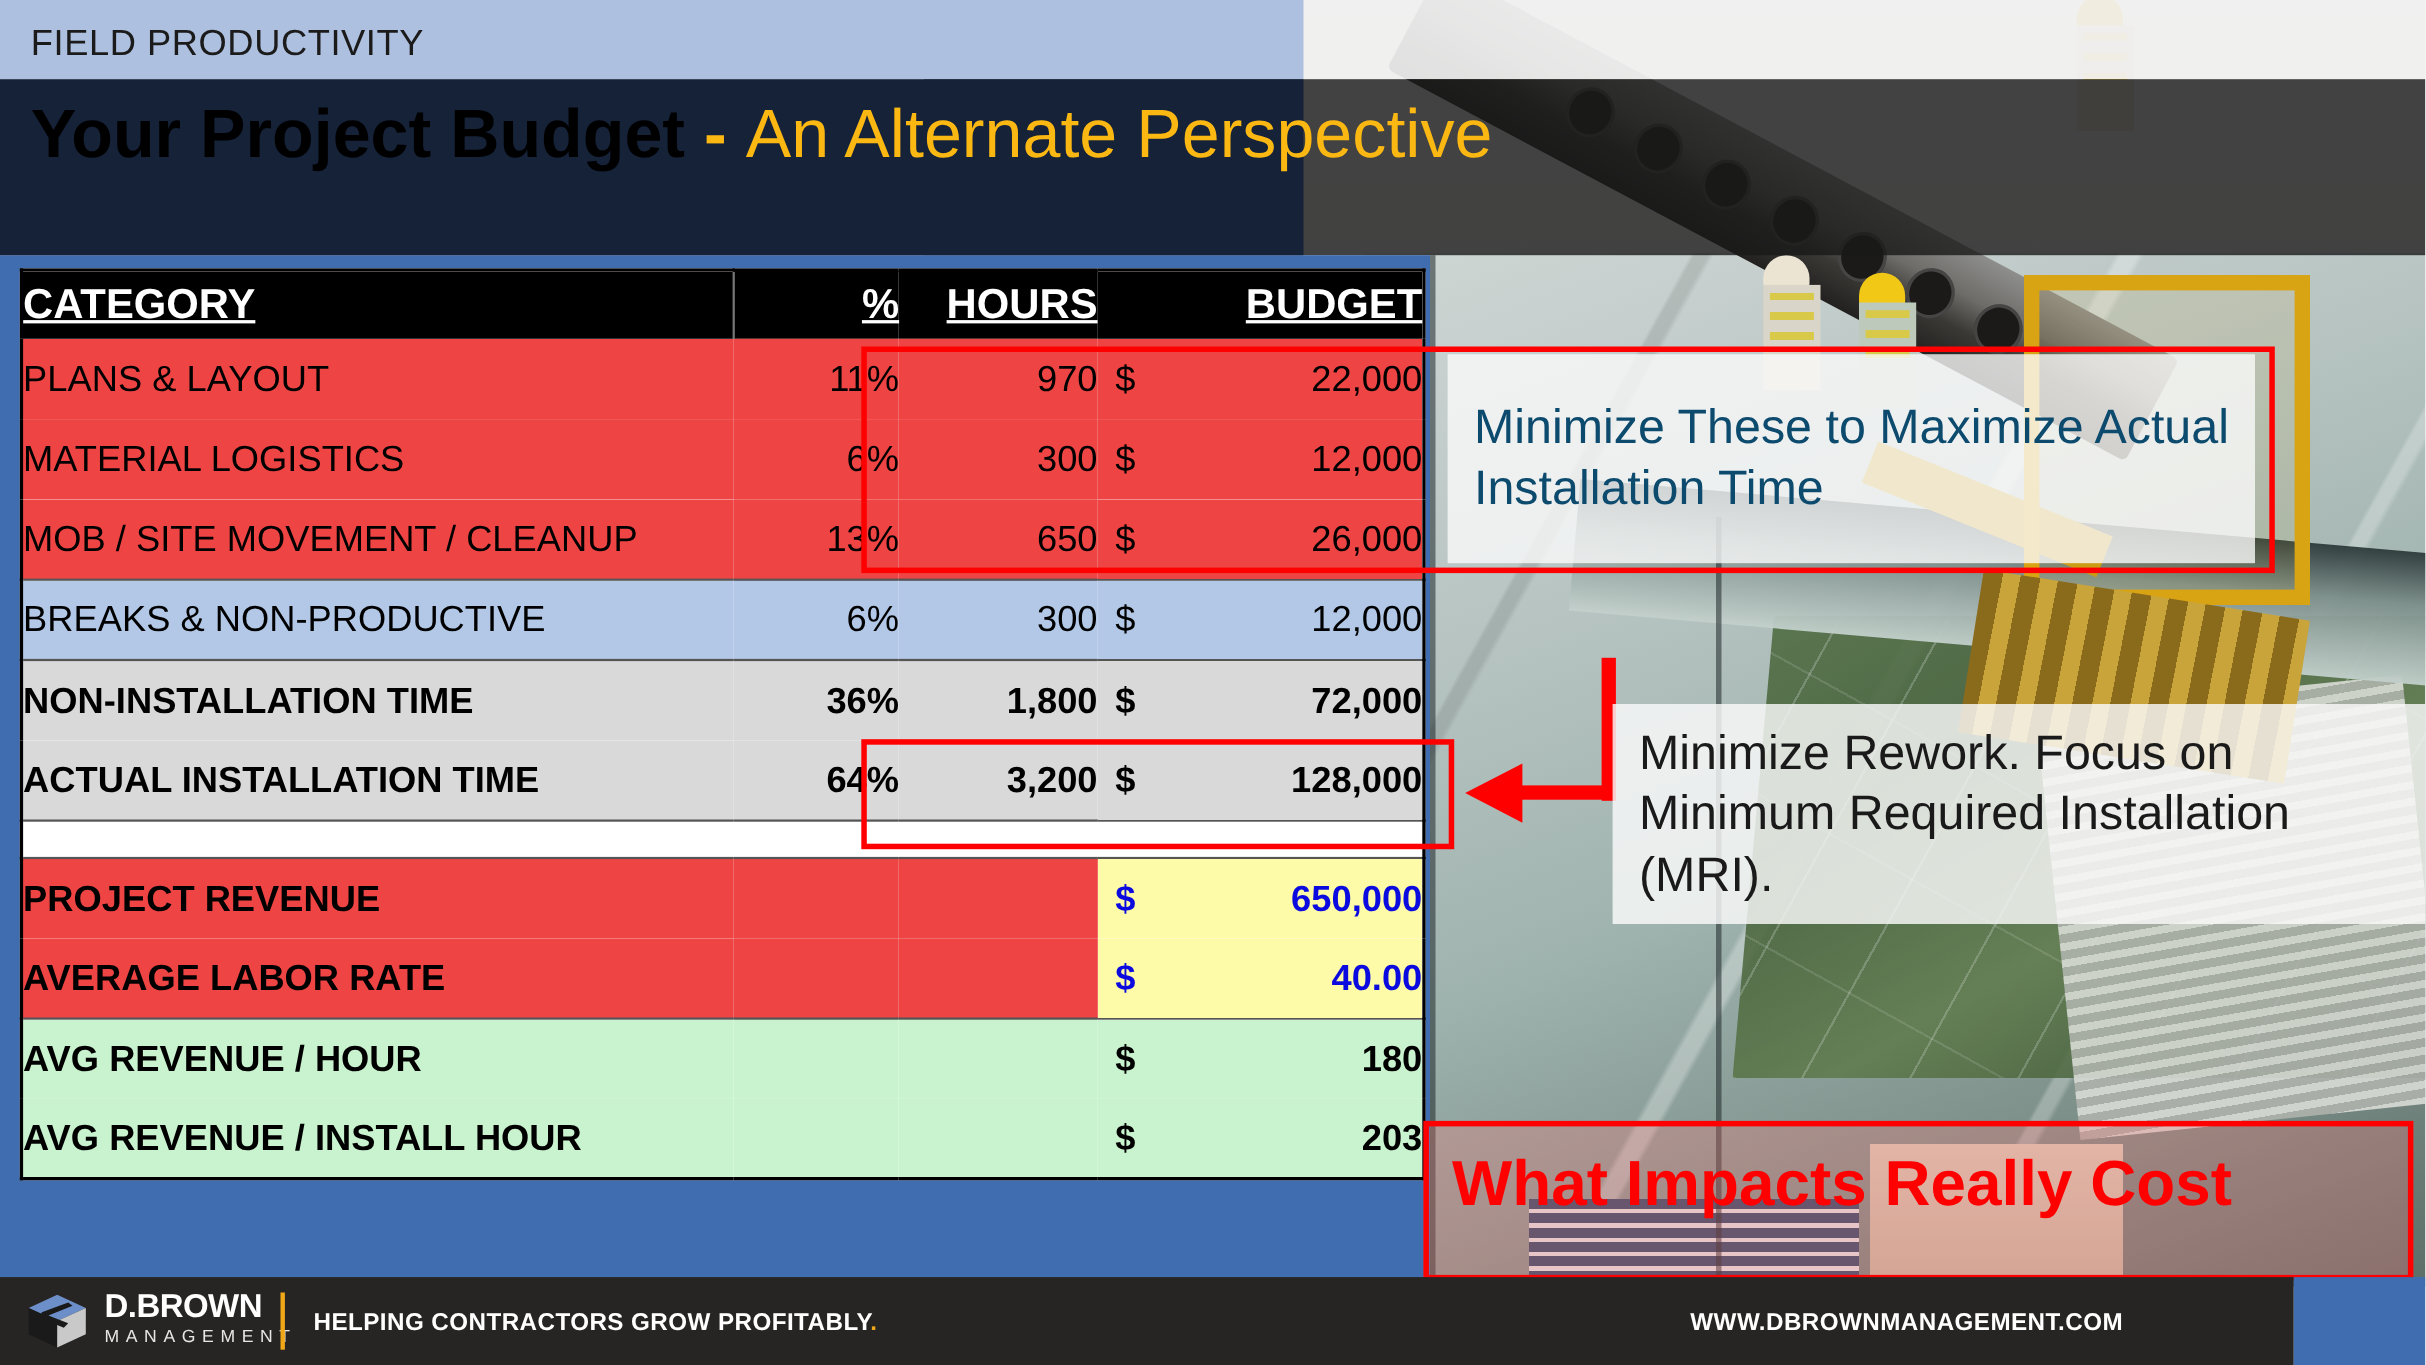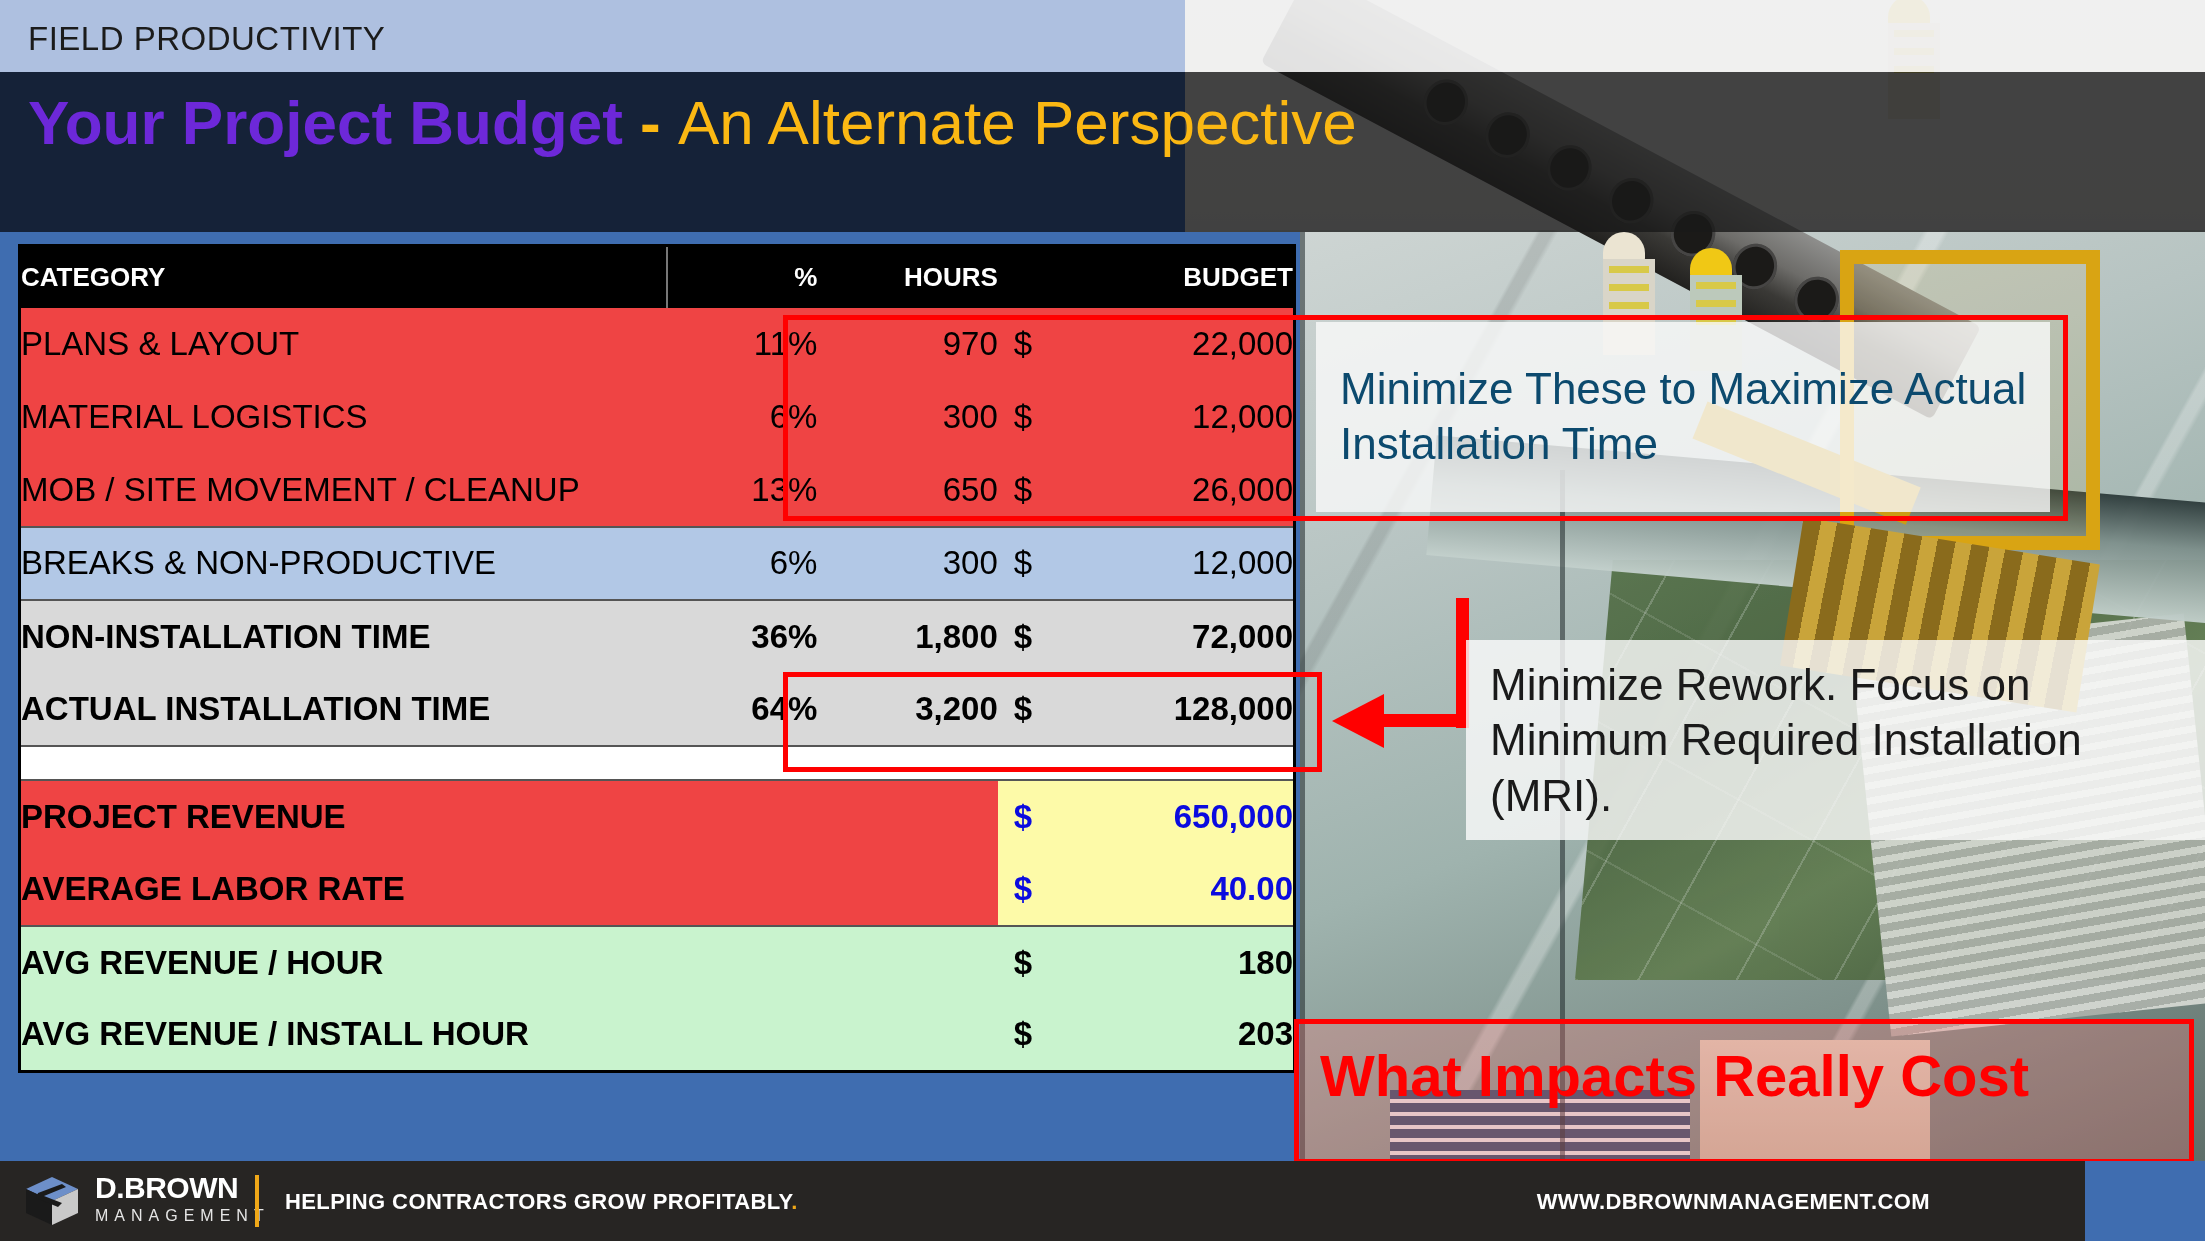--- a/index.html
+++ b/index.html
@@ -117,21 +117,21 @@
     font-family:"Liberation Sans", sans-serif;
   }
   .title-band {
     position:absolute; left:0; top:72px; width:1185px; height:160px;
     background:#152238;
   }
   .title-txt {
     position:absolute; left:28px; top:92px; white-space:nowrap;
     font-size:62px; line-height:1.0; z-index:6;
   }
-  .title-txt .b { font-weight:bold; color:#6d28d9; }
+  .title-txt .b { font-weight:bold; color:#000000; }
   .title-txt .dash { font-weight:bold; color:#fbb813; }
   .title-txt .y { color:#fbb813; }
 
   .blue-panel {
     position:absolute; left:0; top:232px; width:1300px; height:938px;
     background:#3f6db0;
   }
 
   
   .tbl {
@@ -147,21 +147,21 @@
 
   .cat {
     padding-left:14px; font-size:33px; color:#000;
     white-space:nowrap; overflow:hidden;
     border-right:2px solid #555;
   }
   .num { text-align:right; padding-right:8px; font-size:33px; color:#000; }
   .bud { text-align:right; padding-right:14px; font-size:33px; color:#000; position:relative; }
   .bud .sym { position:absolute; left:16px; }
 
-  tr.hdr td { background:#000; color:#fff; font-weight:bold; height:62px; font-size:26px; }
+  tr.hdr td { background:#000; color:#fff; font-weight:bold; height:62px; font-size:38px;text-decoration:underline; }
   tr.hdr .cat { color:#fff; border-right:2px solid #777; }
   tr.hdr .num, tr.hdr .bud { color:#fff; }
 
   tr.r-white td { background:#ef4444; }
   tr.r-blue  td { background:#b2c8e6; }
   tr.r-grey  td { background:#d9d9d9; }
   tr.r-green td { background:#c9f3ce; }
   tr.bold td { font-weight:bold; }
   tr.bold .cat, tr.bold .num, tr.bold .bud { font-weight:bold; }
 

